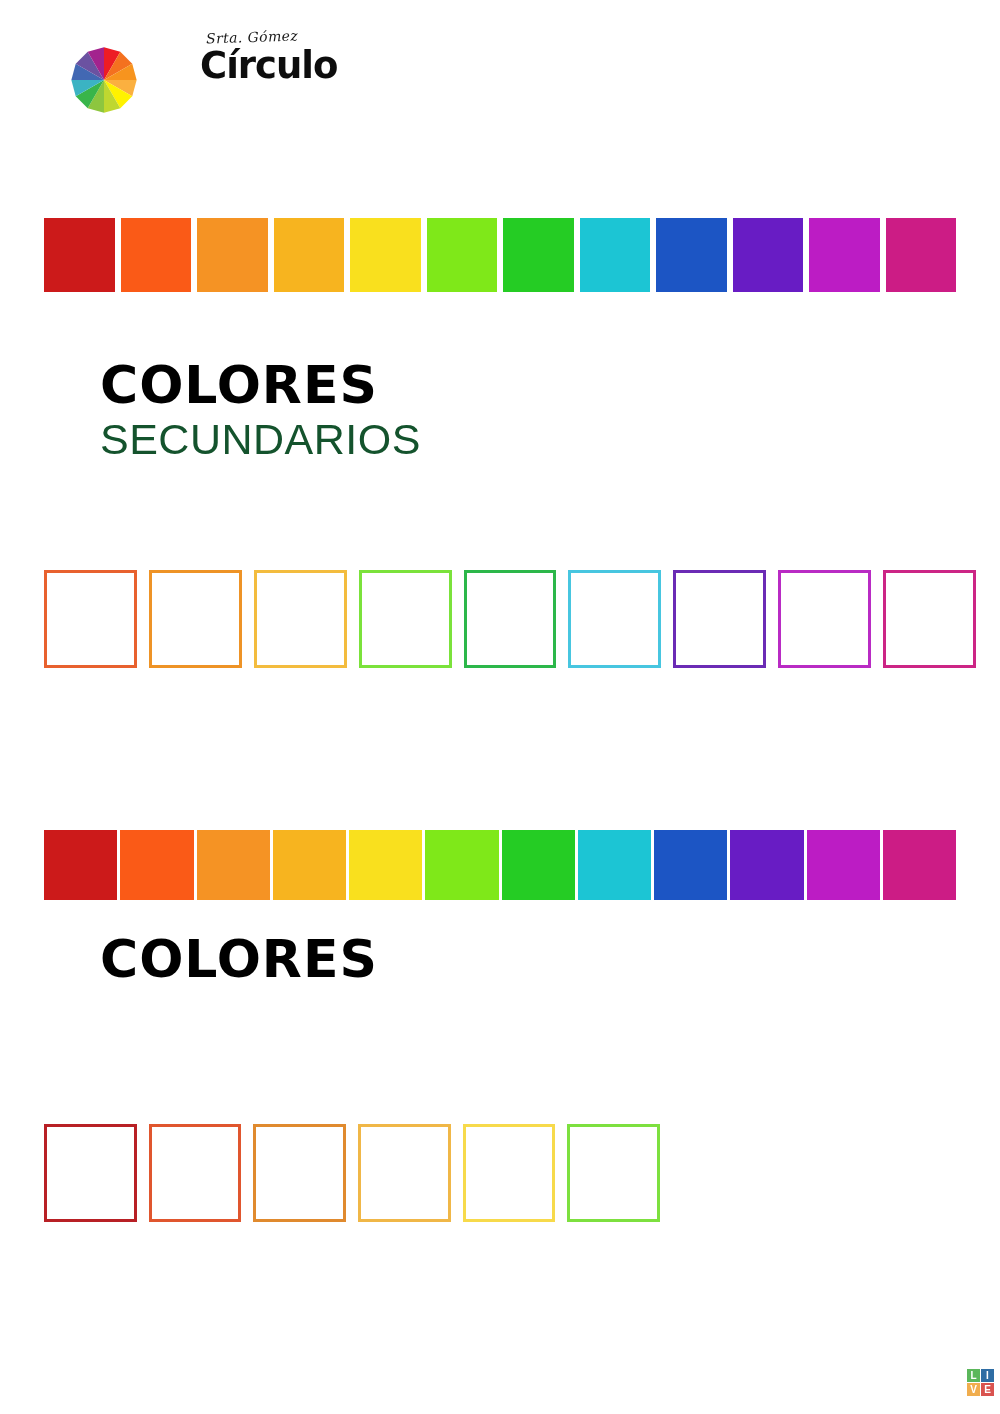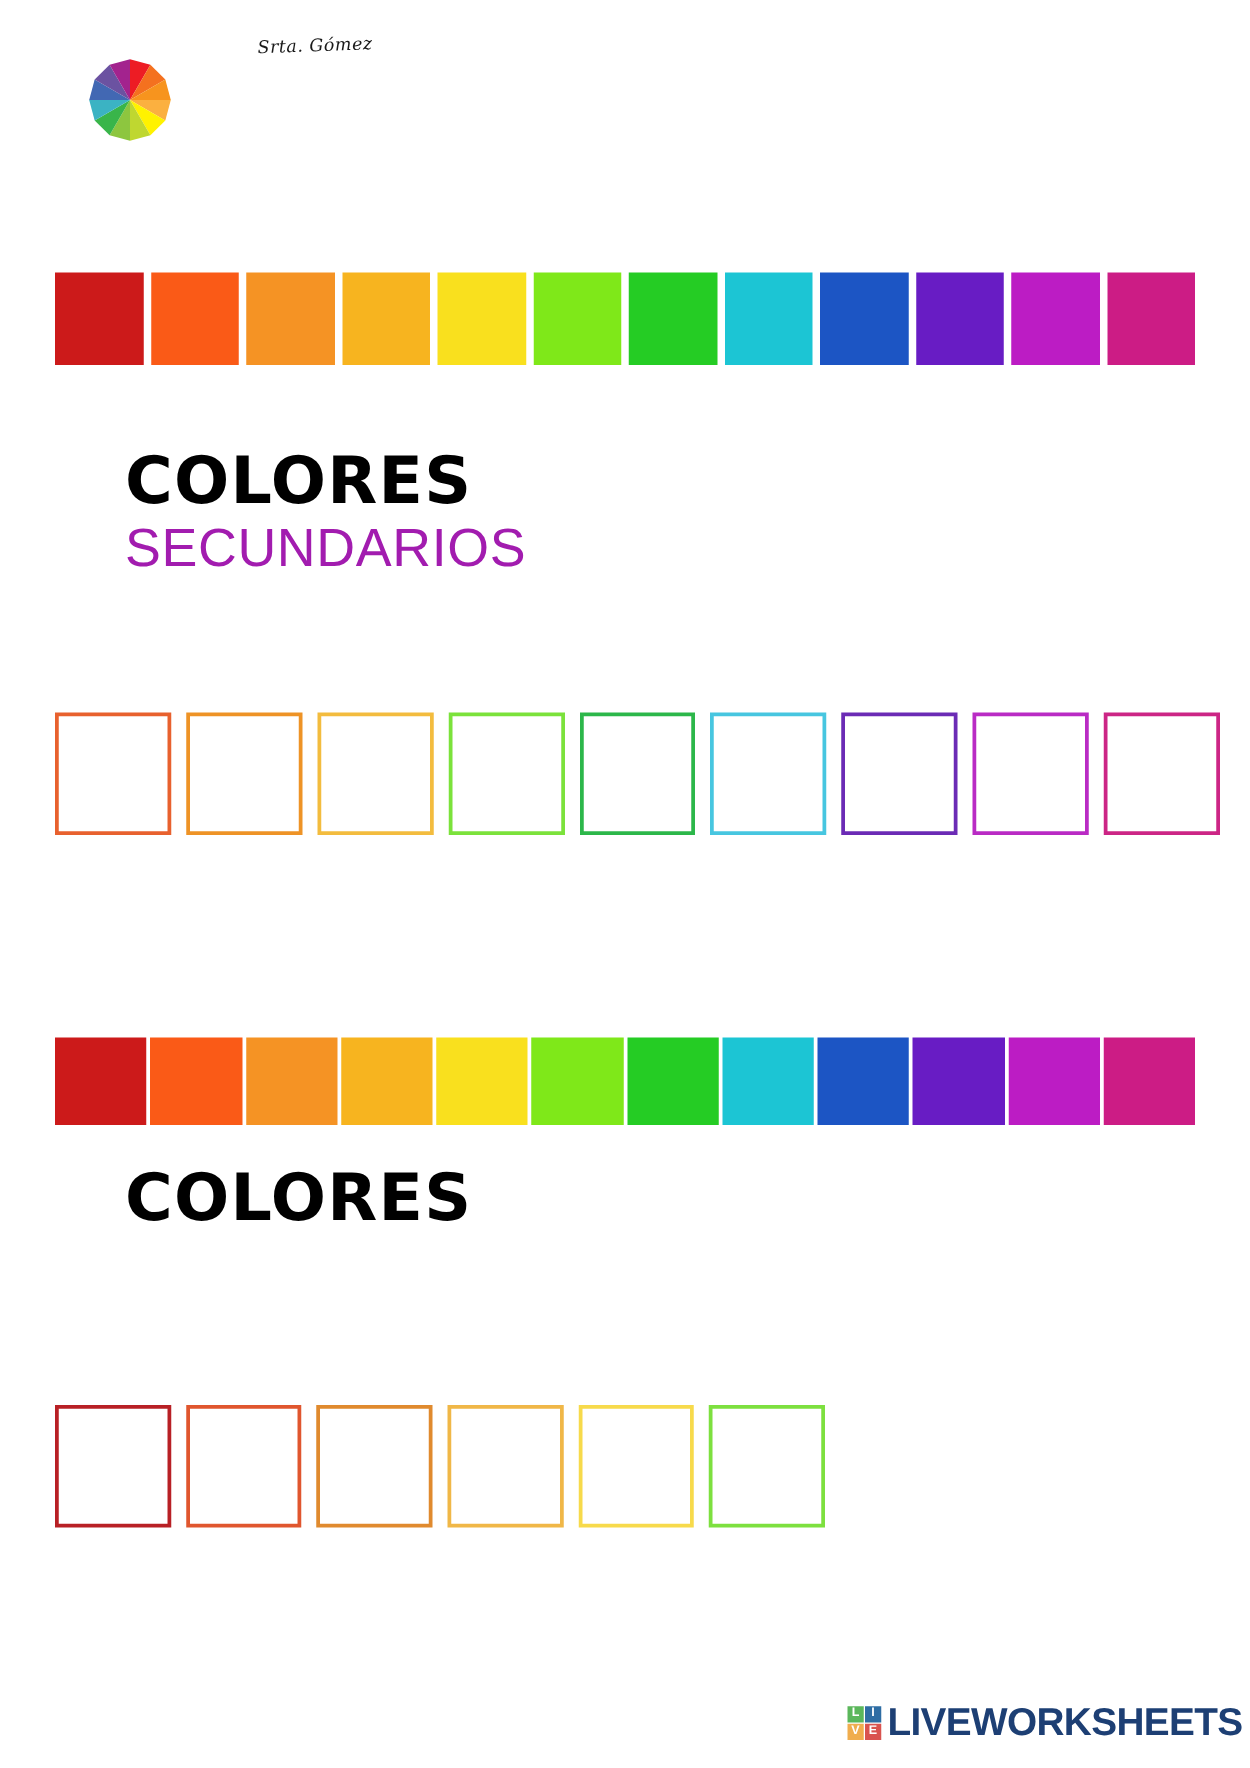--- a/index.html
+++ b/index.html
@@ -86,21 +86,21 @@
     font-size: 52px;
     line-height: 54px;
     color: #000000;
     letter-spacing: 1px;
   }
   .heading-sub {
     font-family: "Liberation Sans", sans-serif;
     font-weight: normal;
     font-size: 43px;
     line-height: 50px;
-    color: #a21caf;
+    color: #14532d;
     letter-spacing: 0.5px;
     margin-top: 2px;
     text-align: right;
   }
 
   
   .box-row {
     position: absolute;
     display: flex;
   }
@@ -164,20 +164,21 @@
           <path d="M 50 50 L 25.99999999999999 91.56921938165306 L 8.430780618346951 74.00000000000001 Z" fill="#39B54A"></path>
           <path d="M 50 50 L 8.430780618346951 74.00000000000001 L 2 50.00000000000001 Z" fill="#3BB3C3"></path>
           <path d="M 50 50 L 2 50.00000000000001 L 8.430780618346944 25.999999999999993 Z" fill="#4268B3"></path>
           <path d="M 50 50 L 8.430780618346944 25.999999999999993 L 25.99999999999998 8.430780618346958 Z" fill="#6B52A1"></path>
           <path d="M 50 50 L 25.99999999999998 8.430780618346958 L 49.99999999999999 2 Z" fill="#A3238E"></path>
         </g>
     </svg>
   </div>
   <div class="header-text">
     <div class="signature">Srta. Gómez</div>
+    <div class="brand-1">Círculo</div>
   </div>
 </div>
 
 <div class="swatch-row r1">
     <div class="swatch" style="background: rgb(204, 26, 26);"></div>
     <div class="swatch" style="background: rgb(250, 90, 23);"></div>
     <div class="swatch" style="background: rgb(245, 147, 36);"></div>
     <div class="swatch" style="background: rgb(247, 180, 31);"></div>
     <div class="swatch" style="background: rgb(249, 224, 30);"></div>
     <div class="swatch" style="background: rgb(127, 232, 25);"></div>
@@ -234,14 +235,13 @@
     <div class="answer-box" style="border-color: rgb(125, 224, 63);"></div>
   </div>
 
 <div class="footer-logo">
   <div class="lw-mark">
       <div class="lw-cell" style="background: rgb(91, 183, 91);">L</div>
       <div class="lw-cell" style="background: rgb(46, 109, 164);">I</div>
       <div class="lw-cell" style="background: rgb(240, 173, 78);">V</div>
       <div class="lw-cell" style="background: rgb(217, 83, 79);">E</div>
     </div>
-  <div class="lw-word">LIVEWORKSHEETS</div>
 </div>
 
 </body></html>

